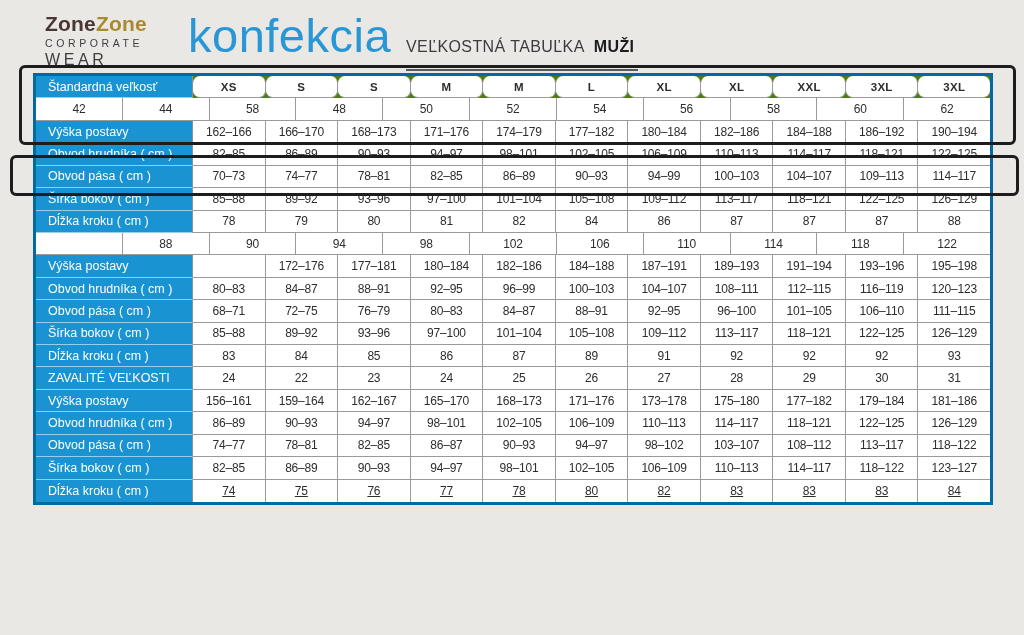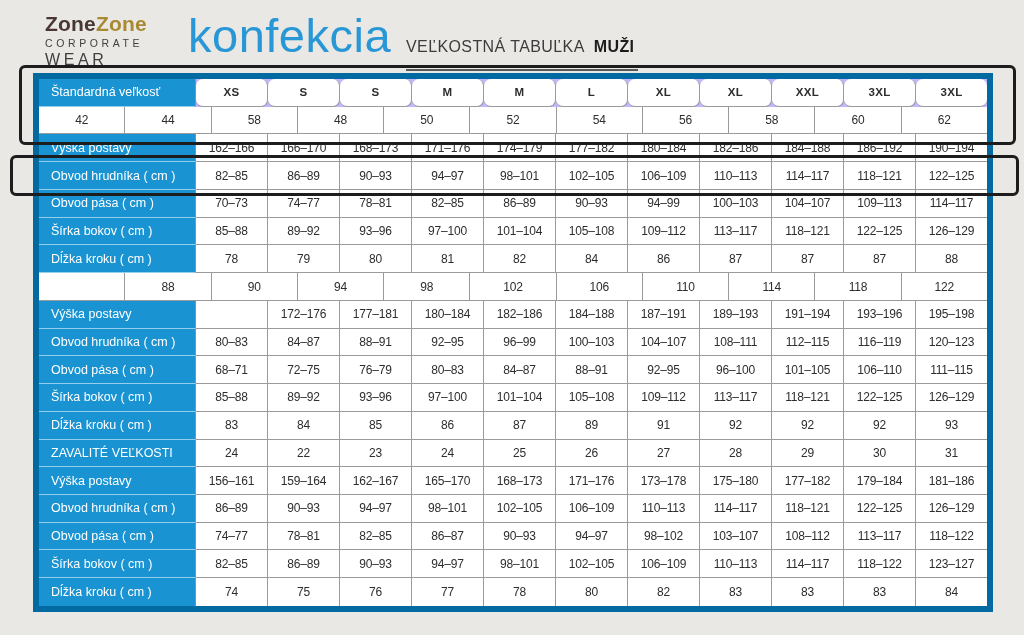--- a/index.html
+++ b/index.html
@@ -27,25 +27,25 @@
     padding:0 4px 13px 0;
     border-bottom:2px solid #5a5a5a;
     white-space:nowrap;
   }
   .subtitle { font-size:16px; color:#3c3c3c; letter-spacing:0.4px; }
   .subtitle-bold { font-size:16px; color:#1c1c1c; font-weight:bold; margin-left:9px; letter-spacing:0.4px; }
 
   
   .size-table {
     position:absolute; left:33px; top:73px;
-    width:960px; height:539px;
+    width:960px; height:432px;
     display:flex; flex-direction:column;
-    border:6px solid #0369a1;
+    border:3px solid #0369a1;
     box-sizing:border-box;
-    background:#c4b5fd;
+    background:#4d7c0f;
   }
   .trow { display:flex; flex:1; min-height:0; }
   .cell {
     box-sizing:border-box;
     display:flex; align-items:center;
     overflow:hidden;
   }
   .label-cell {
     width:157px; flex:0 0 157px;
     background:#1a93d2;
@@ -60,21 +60,21 @@
     flex:1;
     justify-content:center;
     background:#ffffff;
     color:#2d2d2d;
     font-size:12px;
     letter-spacing:-0.2px;
     border-right:1px solid #9a9a9a;
     border-bottom:1px solid #9a9a9a;
   }
   .trow .val-cell:last-child { border-right:none; }
-  .trow:last-child .val-cell { border-bottom:none; }
+  .trow:last-child .val-cell { border-bottom:none;text-decoration:underline; }
   .size-letter { font-weight:bold; font-size:11.5px; letter-spacing:0.3px;border-radius:7px; }
 
   
   .hl-box {
     position:absolute;
     border:3px solid #1d1d1d;
     border-radius:6px;
     pointer-events:none;
     background:transparent;
   }

